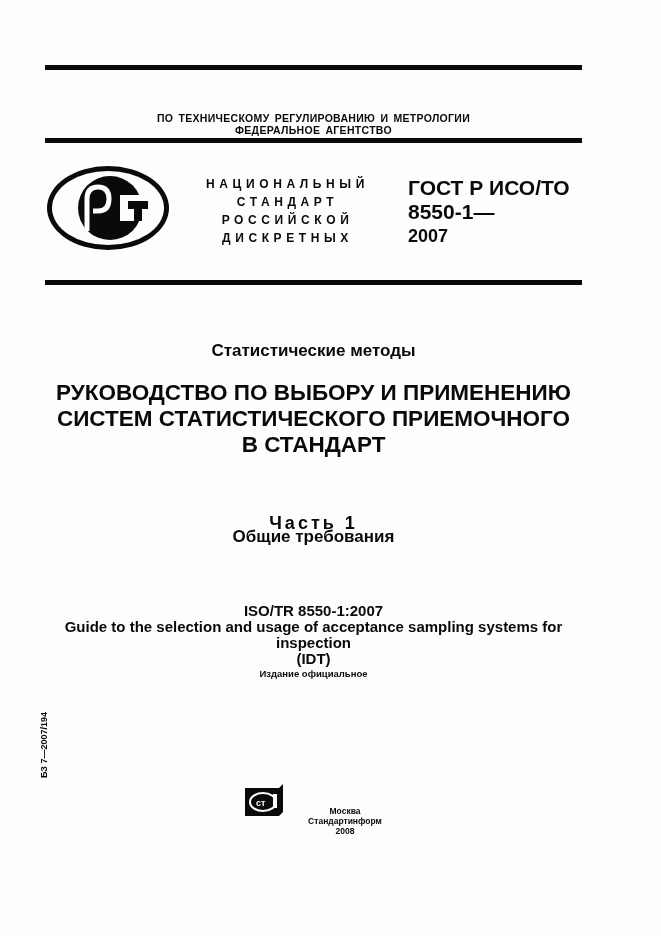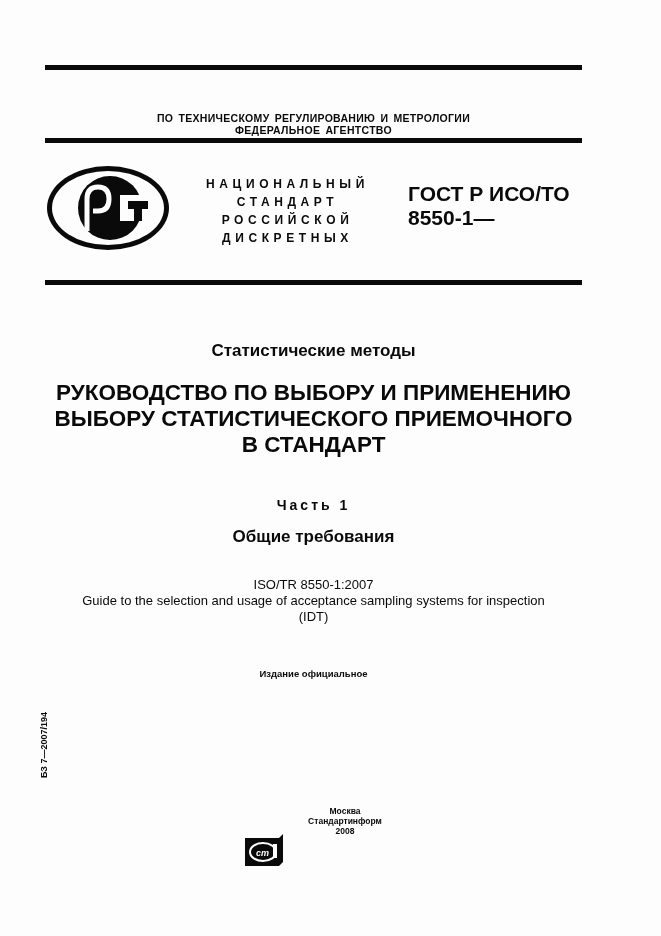--- a/index.html
+++ b/index.html
@@ -4,31 +4,31 @@
 <style>
   html, body { margin: 0; padding: 0; background: #fdfdfd; }
   body { width: 661px; height: 936px; position: relative; overflow: hidden;
          font-family: "Liberation Sans", sans-serif; color: #0a0a0a; }
   .rule { position: absolute; left: 45px; width: 537px; height: 5px; background: #0a0a0a; }
   .center { position: absolute; left: 45px; width: 537px; text-align: center; }
   .agency { font-weight: bold; font-size: 10.5px; letter-spacing: 0.3px; word-spacing: 2px; }
   .logo { position: absolute; left: 44px; top: 163px; width: 128px; height: 90px; }
   .natstd { position: absolute; left: 190px; top: 175px; width: 195px; text-align: center;
             font-weight: bold; font-size: 12px; letter-spacing: 4.6px; line-height: 18px; }
-  .gost { position: absolute; left: 408px; top: 182px; font-weight: bold; font-size: 21px; line-height: 24px; }
+  .gost { position: absolute; left: 408px; top: 176px; font-weight: bold; font-size: 21px; line-height: 24px; }
   .gost .l3 { font-size: 18px; }
   .subtitle { font-weight: bold; font-size: 17px; }
   .maintitle { font-weight: bold; font-size: 22.5px; line-height: 26px; margin-top: 8px; }
-  .part { font-weight: bold; font-size: 14px; letter-spacing: 3px; }
+  .part { font-weight: bold; font-size: 18px; letter-spacing: 3px; margin-top: 16px; }
   .section { font-weight: bold; font-size: 17px; }
-  .iso { font-weight: normal; font-size: 13px; line-height: 16px; }
+  .iso { font-weight: bold; font-size: 15px; line-height: 16px; margin-top: 26px; }
   .edition { font-weight: bold; font-size: 9.5px; }
   .side { position: absolute; left: 44px; top: 745px; transform-origin: center; transform: translate(-50%, -50%) rotate(-90deg);
           font-weight: bold; font-size: 9px; white-space: nowrap; }
-  .pub-logo { position: absolute; left: 245px; top: 834px; width: 40px; height: 32px; font-style: italic; }
+  .pub-logo { position: absolute; left: 245px; top: 784px; width: 40px; height: 32px; }
   .pub-text { position: absolute; left: 295px; top: 806px; width: 100px; text-align: center;
               font-weight: bold; font-size: 8.5px; line-height: 10px; }
 </style>
 </head>
 <body>
 
 <div class="rule" style="top:65px;"></div>
 
 <div class="center agency" style="top:84px;margin-top:40px;">ФЕДЕРАЛЬНОЕ АГЕНТСТВО</div>
 <div class="center agency" style="top:112px;">ПО ТЕХНИЧЕСКОМУ РЕГУЛИРОВАНИЮ И МЕТРОЛОГИИ</div>
@@ -49,29 +49,30 @@
 <div class="natstd">
   <div>НАЦИОНАЛЬНЫЙ</div>
   <div>СТАНДАРТ</div>
   <div>РОССИЙСКОЙ</div>
   <div>ДИСКРЕТНЫХ</div>
 </div>
 
 <div class="gost">
   <div>ГОСТ Р ИСО/ТО</div>
   <div>8550-1—</div>
+  <div class="l3">2007</div>
 </div>
 
 <div class="rule" style="top:280px;"></div>
 
 <div class="center subtitle" style="top:341px;">Статистические методы</div>
 
 <div class="center maintitle" style="top:372px;">
   <div>РУКОВОДСТВО ПО ВЫБОРУ И ПРИМЕНЕНИЮ</div>
-  <div>ВЫБОРУ СТАТИСТИЧЕСКОГО ПРИЕМОЧНОГО</div>
+  <div>СИСТЕМ СТАТИСТИЧЕСКОГО ПРИЕМОЧНОГО</div>
   <div>В СТАНДАРТ</div>
 </div>
 
 <div class="center part" style="top:497px;">Часть 1</div>
 
 <div class="center section" style="top:527px;">Общие требования</div>
 
 <div class="center iso" style="top:577px;">
   <div>ISO/TR 8550-1:2007</div>
   <div>Guide to the selection and usage of acceptance sampling systems for inspection</div>

